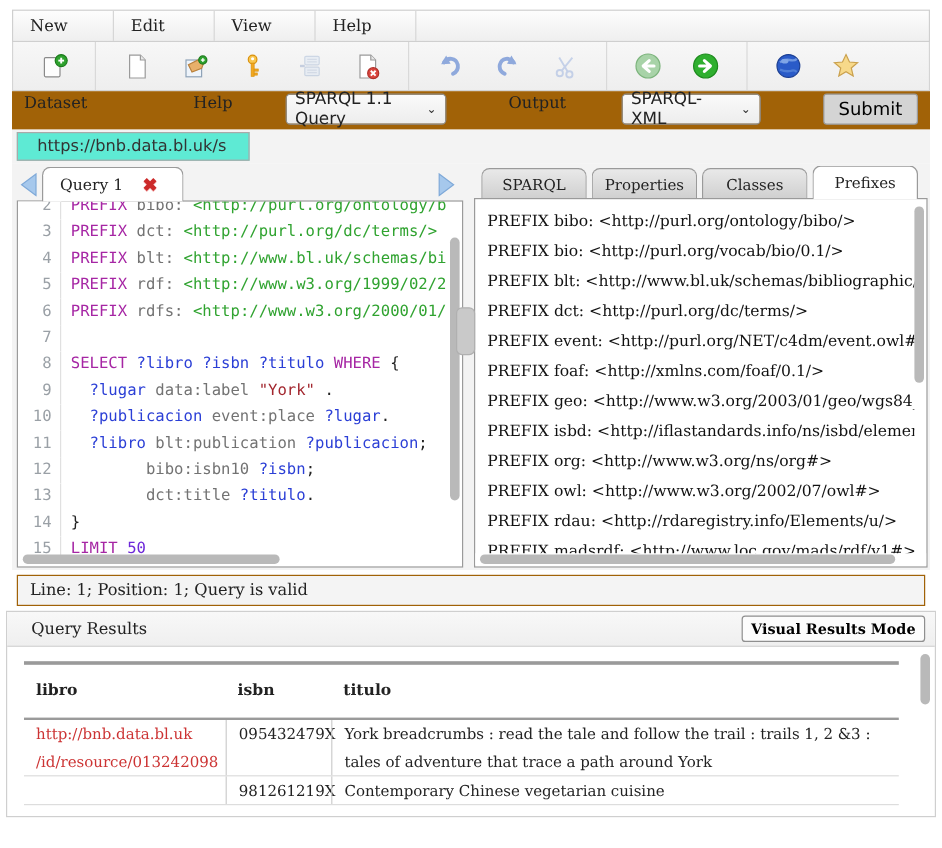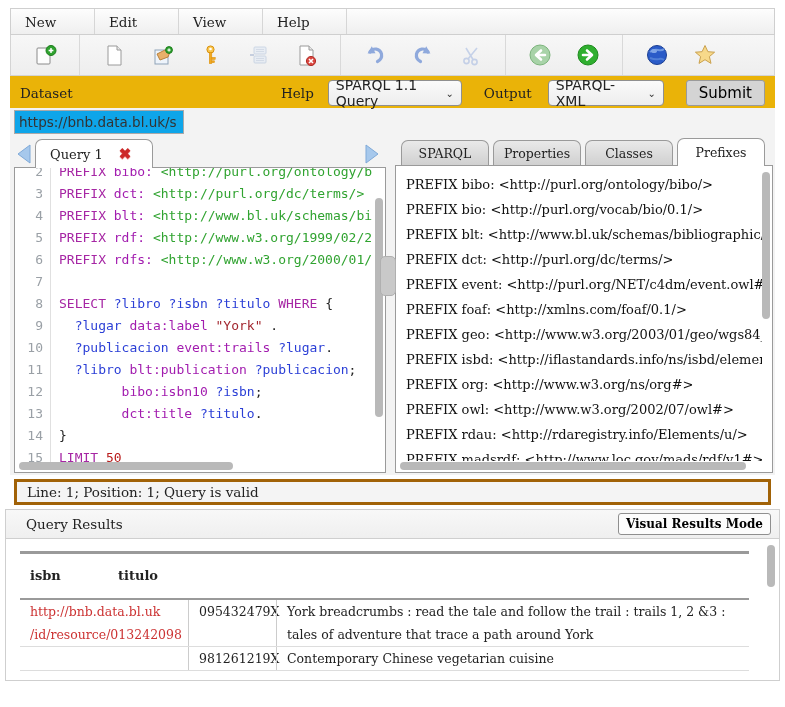--- a/index.html
+++ b/index.html
@@ -24,33 +24,33 @@
     border:1px solid #d4d4d4;border-top:none;box-sizing:border-box;
     display:flex;align-items:center;}
   .tgroup{display:flex;align-items:center;padding:0 10px;height:100%;
     border-right:1px solid #d9d9d9;}
   .tgroup:last-child{border-right:none;}
   .tbtn{width:24px;height:24px;margin:0 12px;display:flex;align-items:center;justify-content:center;}
   .tbtn svg{display:block;}
   .dim{opacity:.45;}
 
   
-  .controls{height:30px;background:#eab308;display:flex;align-items:center;
-    padding:2px 10px 0 10px;font-size:13.5px;}
+  .controls{height:30px;background:#a16207;display:flex;align-items:flex-start;
+    padding:2px 10px 0 10px;font-size:13.5px;gap:30px;}
   .ctl-label{color:#222;}
   .selectbox{font-family:"DejaVu Sans",sans-serif;font-size:14px;
     background:linear-gradient(#fafafa,#ededed);border:1px solid #8f8f8f;border-radius:4px;
     height:24px;display:flex;align-items:center;padding:0 7px;gap:7px;cursor:default;}
   .chev{font-size:10px;color:#333;}
   .submitbtn{font-family:"DejaVu Sans",sans-serif;font-size:15px;background:#d4d4d4;
     border:1px solid #9a9a9a;border-radius:3px;height:26px;padding:0 12px;cursor:default;}
 
   .inputrow{height:28px;background:#f3f3f3;display:flex;align-items:center;padding:0 4px;}
   .dataset-input{font-family:"DejaVu Sans",sans-serif;font-size:13.5px;color:#333;
-    width:160px;height:20px;border:1px solid #a9a9a9;padding:1px 4px;background:#0ea5e9;}
+    width:160px;height:20px;border:1px solid #a9a9a9;padding:1px 16px;background:#5eead4;}
 
   
   .main{background:#f3f3f3;display:flex;position:relative;padding:0 0 2px 0;}
   .leftcol{width:372px;margin-left:4px;}
   .rightcol{width:378px;margin-left:9px;}
 
   .qtabstrip{height:32px;display:flex;align-items:flex-end;position:relative;}
   .pager{width:16px;height:20px;margin:0 3px 4px 2px;}
   .pager svg{display:block;}
   .qtab{width:118px;height:29px;background:#fff;border:1px solid #9a9a9a;border-bottom:none;
@@ -62,25 +62,25 @@
 
   .editorbox{border:1px solid #9a9a9a;background:#fff;height:306px;box-sizing:border-box;
     position:relative;overflow:hidden;margin-top:-1px;}
   .codewrap{margin-top:-7px;}
   .cl{display:flex;height:22px;font-family:"DejaVu Sans Mono",monospace;font-size:13px;
       line-height:22px;white-space:pre;}
   .ln{width:28px;min-width:28px;text-align:right;padding-right:7px;color:#9aa0a6;
       border-right:1px solid #e0e0e0;background:#fff;}
   .ct{padding-left:8px;}
   .tk-kw{color:#a626a4;}
-  .tk-pfx{color:#a21caf;text-align:center;}
+  .tk-pfx{color:#737373;text-align:center;}
   .tk-uri{color:#30a330;}
   .tk-var{color:#2b3fd6;}
   .tk-str{color:#a2262e;}
-  .tk-num{color:#b91c1c;}
+  .tk-num{color:#6d28d9;}
   .tk-punct{color:#222;}
 
   
   .vsb{position:absolute;top:0;right:1px;width:10px;height:100%;}
   .vsb .thumb{position:absolute;right:1px;width:8px;background:#b9b9b9;border-radius:4px;}
   .hsb{position:absolute;left:0;bottom:1px;height:10px;width:100%;}
   .hsb .thumb{position:absolute;bottom:1px;height:8px;background:#b9b9b9;border-radius:4px;}
 
   
   .splitter{position:absolute;left:370px;top:120px;width:14px;height:38px;
@@ -91,21 +91,21 @@
   .rtab{width:88px;height:26px;box-sizing:border-box;border:1px solid #9a9a9a;border-bottom:none;
     border-radius:7px 7px 0 0;background:linear-gradient(#e9e9e9,#cfcfcf);
     display:flex;align-items:center;justify-content:center;font-size:12.5px;position:relative;}
   .rtab.active{background:#fff;height:28px;z-index:3;}
   .rpanel{border:1px solid #9a9a9a;background:#fff;height:308px;box-sizing:border-box;
     margin-top:-1px;position:relative;overflow:hidden;}
   .prefixlist{padding:6px 10px;}
   .prefixitem{height:25px;line-height:25px;font-size:13px;white-space:nowrap;overflow:hidden;color:#111;}
 
   
-  .statusbar{margin:4px 4px 0 4px;height:26px;border:3px solid #a16207;background:#f4f4f4;
+  .statusbar{margin:4px 4px 0 4px;height:26px;border:1px solid #a16207;background:#f4f4f4;
     display:flex;align-items:center;padding-left:10px;font-size:13.5px;box-sizing:border-box;}
 
   
   .results{margin-top:4px;margin-left:-5px;width:775px;border:1px solid #cfcfcf;
     background:#fff;box-sizing:border-box;}
   .results-header{height:28px;background:linear-gradient(#f8f8f8,#efefef);
     border-bottom:1px solid #cfcfcf;display:flex;align-items:center;
     padding:0 8px 0 20px;font-size:13.5px;}
   .vrm-btn{margin-left:auto;font-family:"DejaVu Serif",serif;font-weight:bold;font-size:12px;
     background:#fcfcfc;border:1px solid #8f8f8f;border-radius:3px;padding:3px 7px;cursor:default;}
@@ -287,21 +287,21 @@
       <div class="editorbox">
         <div class="codewrap" id="codewrap">
             <div class="cl"><span class="ln">2</span><span class="ct"><span class="tk-kw">PREFIX</span><span class="tk-pfx"> bibo:</span><span class="tk-uri"> &lt;http://purl.org/ontology/b</span></span></div>
             <div class="cl"><span class="ln">3</span><span class="ct"><span class="tk-kw">PREFIX</span><span class="tk-pfx"> dct:</span><span class="tk-uri"> &lt;http://purl.org/dc/terms/&gt;</span></span></div>
             <div class="cl"><span class="ln">4</span><span class="ct"><span class="tk-kw">PREFIX</span><span class="tk-pfx"> blt:</span><span class="tk-uri"> &lt;http://www.bl.uk/schemas/bi</span></span></div>
             <div class="cl"><span class="ln">5</span><span class="ct"><span class="tk-kw">PREFIX</span><span class="tk-pfx"> rdf:</span><span class="tk-uri"> &lt;http://www.w3.org/1999/02/2</span></span></div>
             <div class="cl"><span class="ln">6</span><span class="ct"><span class="tk-kw">PREFIX</span><span class="tk-pfx"> rdfs:</span><span class="tk-uri"> &lt;http://www.w3.org/2000/01/</span></span></div>
             <div class="cl"><span class="ln">7</span><span class="ct"></span></div>
             <div class="cl"><span class="ln">8</span><span class="ct"><span class="tk-kw">SELECT</span><span class="tk-var"> ?libro ?isbn ?titulo</span><span class="tk-kw"> WHERE</span><span class="tk-punct"> {</span></span></div>
             <div class="cl"><span class="ln">9</span><span class="ct"><span class="tk-var">  ?lugar</span><span class="tk-pfx"> data:label</span><span class="tk-str"> "York"</span><span class="tk-punct"> .</span></span></div>
-            <div class="cl"><span class="ln">10</span><span class="ct"><span class="tk-var">  ?publicacion</span><span class="tk-pfx"> event:trails</span><span class="tk-var"> ?lugar</span><span class="tk-punct">.</span></span></div>
+            <div class="cl"><span class="ln">10</span><span class="ct"><span class="tk-var">  ?publicacion</span><span class="tk-pfx"> event:place</span><span class="tk-var"> ?lugar</span><span class="tk-punct">.</span></span></div>
             <div class="cl"><span class="ln">11</span><span class="ct"><span class="tk-var">  ?libro</span><span class="tk-pfx"> blt:publication</span><span class="tk-var"> ?publicacion</span><span class="tk-punct">;</span></span></div>
             <div class="cl"><span class="ln">12</span><span class="ct"><span class="tk-pfx">        bibo:isbn10</span><span class="tk-var"> ?isbn</span><span class="tk-punct">;</span></span></div>
             <div class="cl"><span class="ln">13</span><span class="ct"><span class="tk-pfx">        dct:title</span><span class="tk-var"> ?titulo</span><span class="tk-punct">.</span></span></div>
             <div class="cl"><span class="ln">14</span><span class="ct"><span class="tk-punct">}</span></span></div>
             <div class="cl"><span class="ln">15</span><span class="ct"><span class="tk-kw">LIMIT</span><span class="tk-num"> 50</span></span></div>
           </div>
         <div class="vsb">
           <div class="thumb" style="top:10%;height:72%;"></div>
         </div>
         <div class="hsb">
@@ -357,20 +357,21 @@
   </div>
 
   <div class="results">
     <div class="results-header">
       <span>Query Results</span>
       <button class="vrm-btn">Visual Results Mode</button>
     </div>
     <div class="results-body">
       <div class="rtable" id="rtable">
         <div class="rrow headrow">
+          <div class="rcell c-libro">libro</div>
           <div class="rcell c-isbn">isbn</div>
           <div class="rcell c-titulo">titulo</div>
         </div>
       <div class="rrow">
             <div class="rcell c-libro">
               <span class="uri-link">http://bnb.data.bl.uk</span>
               <span class="uri-link">/id/resource/013242098</span>
             </div>
             <div class="rcell c-isbn">095432479X</div>
             <div class="rcell c-titulo">York breadcrumbs : read the tale and follow the trail : trails 1, 2 &amp;3 : tales of adventure that trace a path around York</div>

